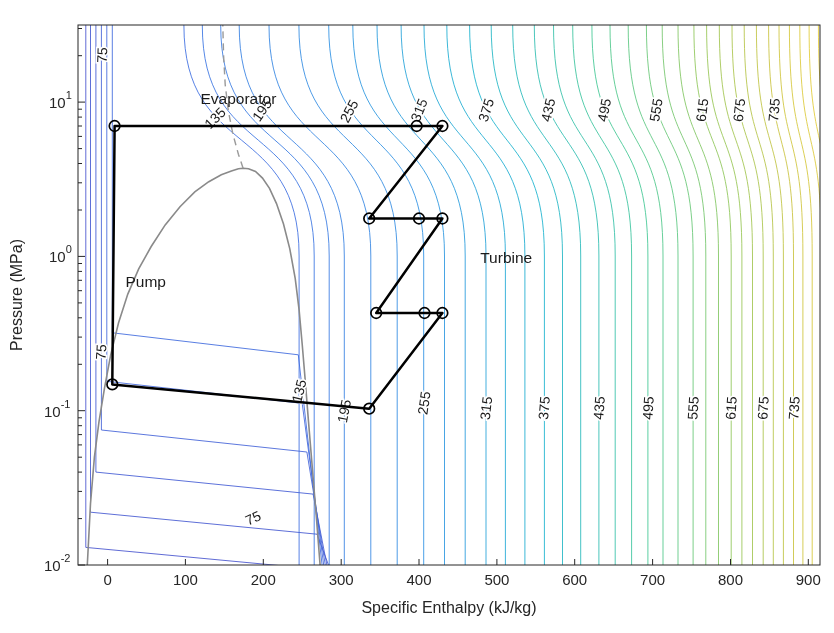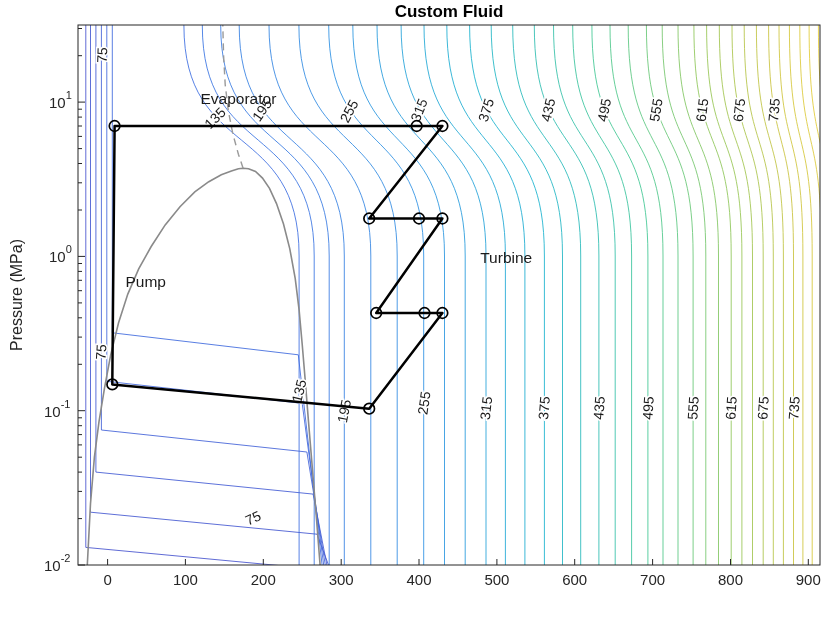--- a/index.html
+++ b/index.html
@@ -166,15 +166,15 @@
       <circle cx="442.4" cy="218.5" r="5.3" fill="none" stroke="#000" stroke-width="1.7"></circle>
       <circle cx="376.2" cy="313.0" r="5.3" fill="none" stroke="#000" stroke-width="1.7"></circle>
       <circle cx="424.5" cy="313.0" r="5.3" fill="none" stroke="#000" stroke-width="1.7"></circle>
       <circle cx="442.4" cy="313.0" r="5.3" fill="none" stroke="#000" stroke-width="1.7"></circle>
       <circle cx="369.2" cy="408.7" r="5.3" fill="none" stroke="#000" stroke-width="1.7"></circle>
       <circle cx="112.3" cy="384.4" r="5.3" fill="none" stroke="#000" stroke-width="1.7"></circle>
       <text x="238.4" y="98.2" text-anchor="middle" dominant-baseline="central" font-size="15.5" fill="#1a1a1a">Evaporator</text>
       <text x="145.7" y="281.3" text-anchor="middle" dominant-baseline="central" font-size="15.5" fill="#1a1a1a">Pump</text>
       <text x="506.2" y="257.8" text-anchor="middle" dominant-baseline="central" font-size="15.5" fill="#1a1a1a">Turbine</text>
     </svg>
-  <div class="title">Custom Fluid</div>
+  <div class="xlabel">Specific Enthalpy (kJ/kg)</div>
   <div class="ylabel">Pressure (MPa)</div>
 </div>
 
 </body></html>

